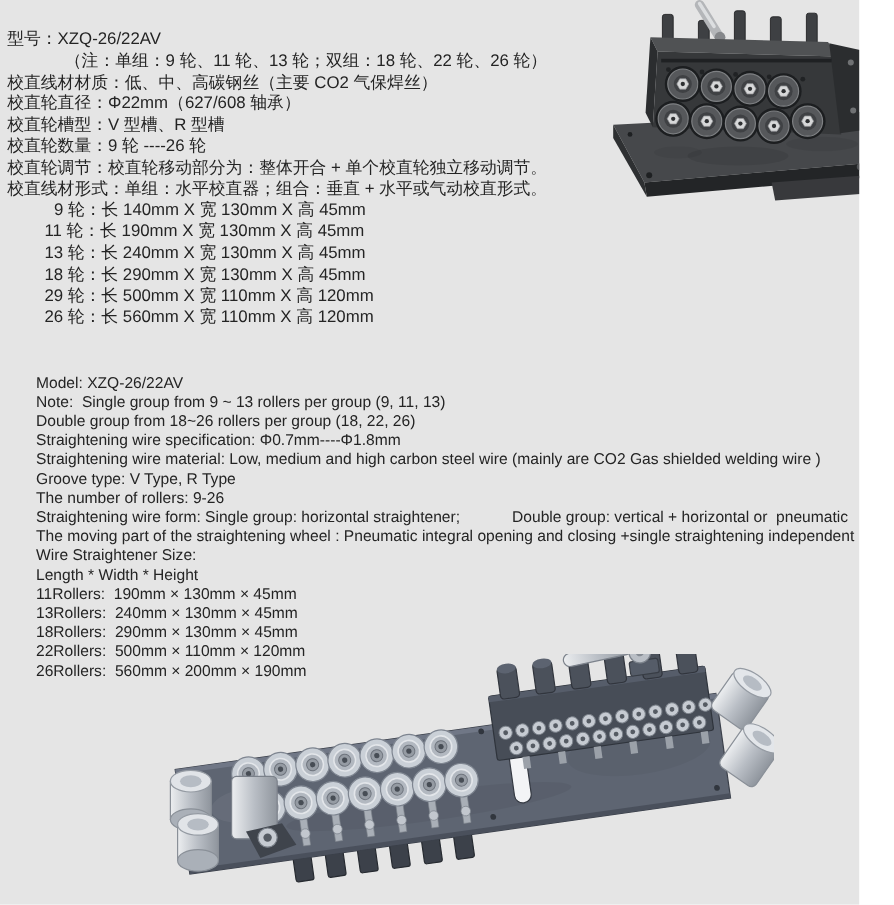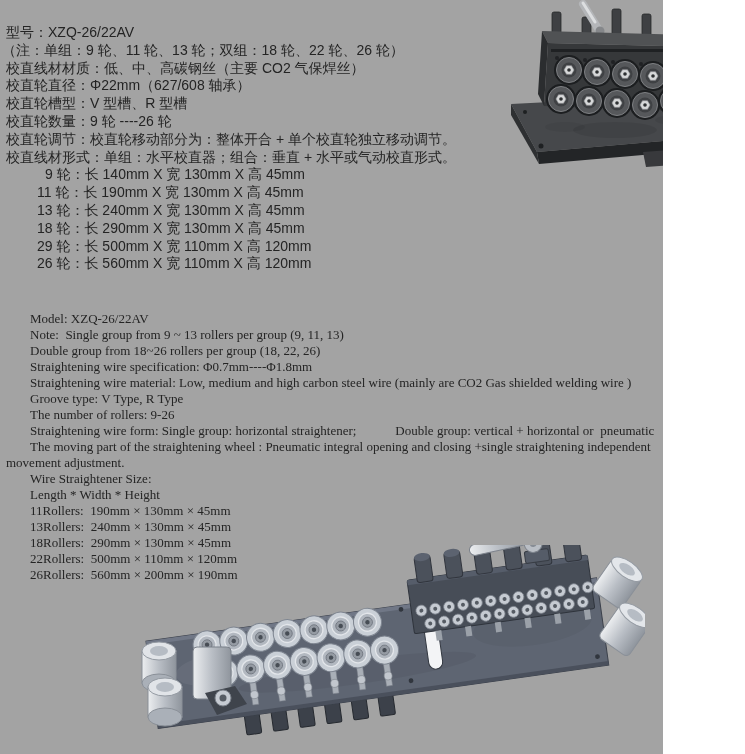--- a/index.html
+++ b/index.html
@@ -1,25 +1,25 @@
 <!DOCTYPE html>
 <html><head>
 <meta charset="utf-8">
 <style>
   html,body{margin:0;padding:0;background:#ffffff;}
   .doc{
-    position:relative;width:663px;height:754px;overflow:hidden;background:#a3a3a3;
+    position:relative;width:716px;height:754px;overflow:hidden;background:#e5e5e5;
     font-family:"Liberation Sans","DejaVu Sans",sans-serif;color:#242424;
   }
   .cn-block{position:absolute;left:6px;top:24px;font-size:14px;line-height:17.8px;}
   .cn-block .line{white-space:pre;}
-  .cn-block .paren{margin-left:-4px;}
+  .cn-block .paren{margin-left:-4px;text-align:right;}
   .cn-block .size{padding-left:31px;}
   .cn-block .size.first{padding-left:39px;}
-  .en-block{position:absolute;left:0;top:311px;font-size:13px;line-height:16px;font-family:Liberation Serif, serif;}
+  .en-block{position:absolute;left:0;top:311px;font-size:13px;line-height:16px;}
   .en-block .line{white-space:pre;padding-left:30px;}
   .en-block .flush{padding-left:6px;}
   .photo{position:absolute;}
   #photo-top{left:495px;top:0px;width:250px;height:175px;}
   #photo-bottom{left:55px;top:545px;width:590px;height:209px;}
 </style>
 </head>
 <body>
 
 <div class="doc">
@@ -44,21 +44,20 @@
   <div class="en-block">
     <div class="line">Model: XZQ-26/22AV</div>
     <div class="line">Note:  Single group from 9 ~ 13 rollers per group (9, 11, 13)</div>
     <div class="line">Double group from 18~26 rollers per group (18, 22, 26)</div>
     <div class="line">Straightening wire specification: Φ0.7mm----Φ1.8mm</div>
     <div class="line">Straightening wire material: Low, medium and high carbon steel wire (mainly are CO2 Gas shielded welding wire )</div>
     <div class="line">Groove type: V Type, R Type</div>
     <div class="line">The number of rollers: 9-26</div>
     <div class="line">Straightening wire form: Single group: horizontal straightener;            Double group: vertical + horizontal or  pneumatic</div>
     <div class="line">The moving part of the straightening wheel : Pneumatic integral opening and closing +single straightening independent</div>
-    <div class="line flush">movement adjustment.</div>
     <div class="line">Wire Straightener Size:</div>
     <div class="line">Length * Width * Height</div>
     <div class="line">11Rollers:  190mm × 130mm × 45mm</div>
     <div class="line">13Rollers:  240mm × 130mm × 45mm</div>
     <div class="line">18Rollers:  290mm × 130mm × 45mm</div>
     <div class="line">22Rollers:  500mm × 110mm × 120mm</div>
     <div class="line">26Rollers:  560mm × 200mm × 190mm</div>
   </div>
 
   <svg id="photo-top" class="photo" viewBox="0 0 250 175">

